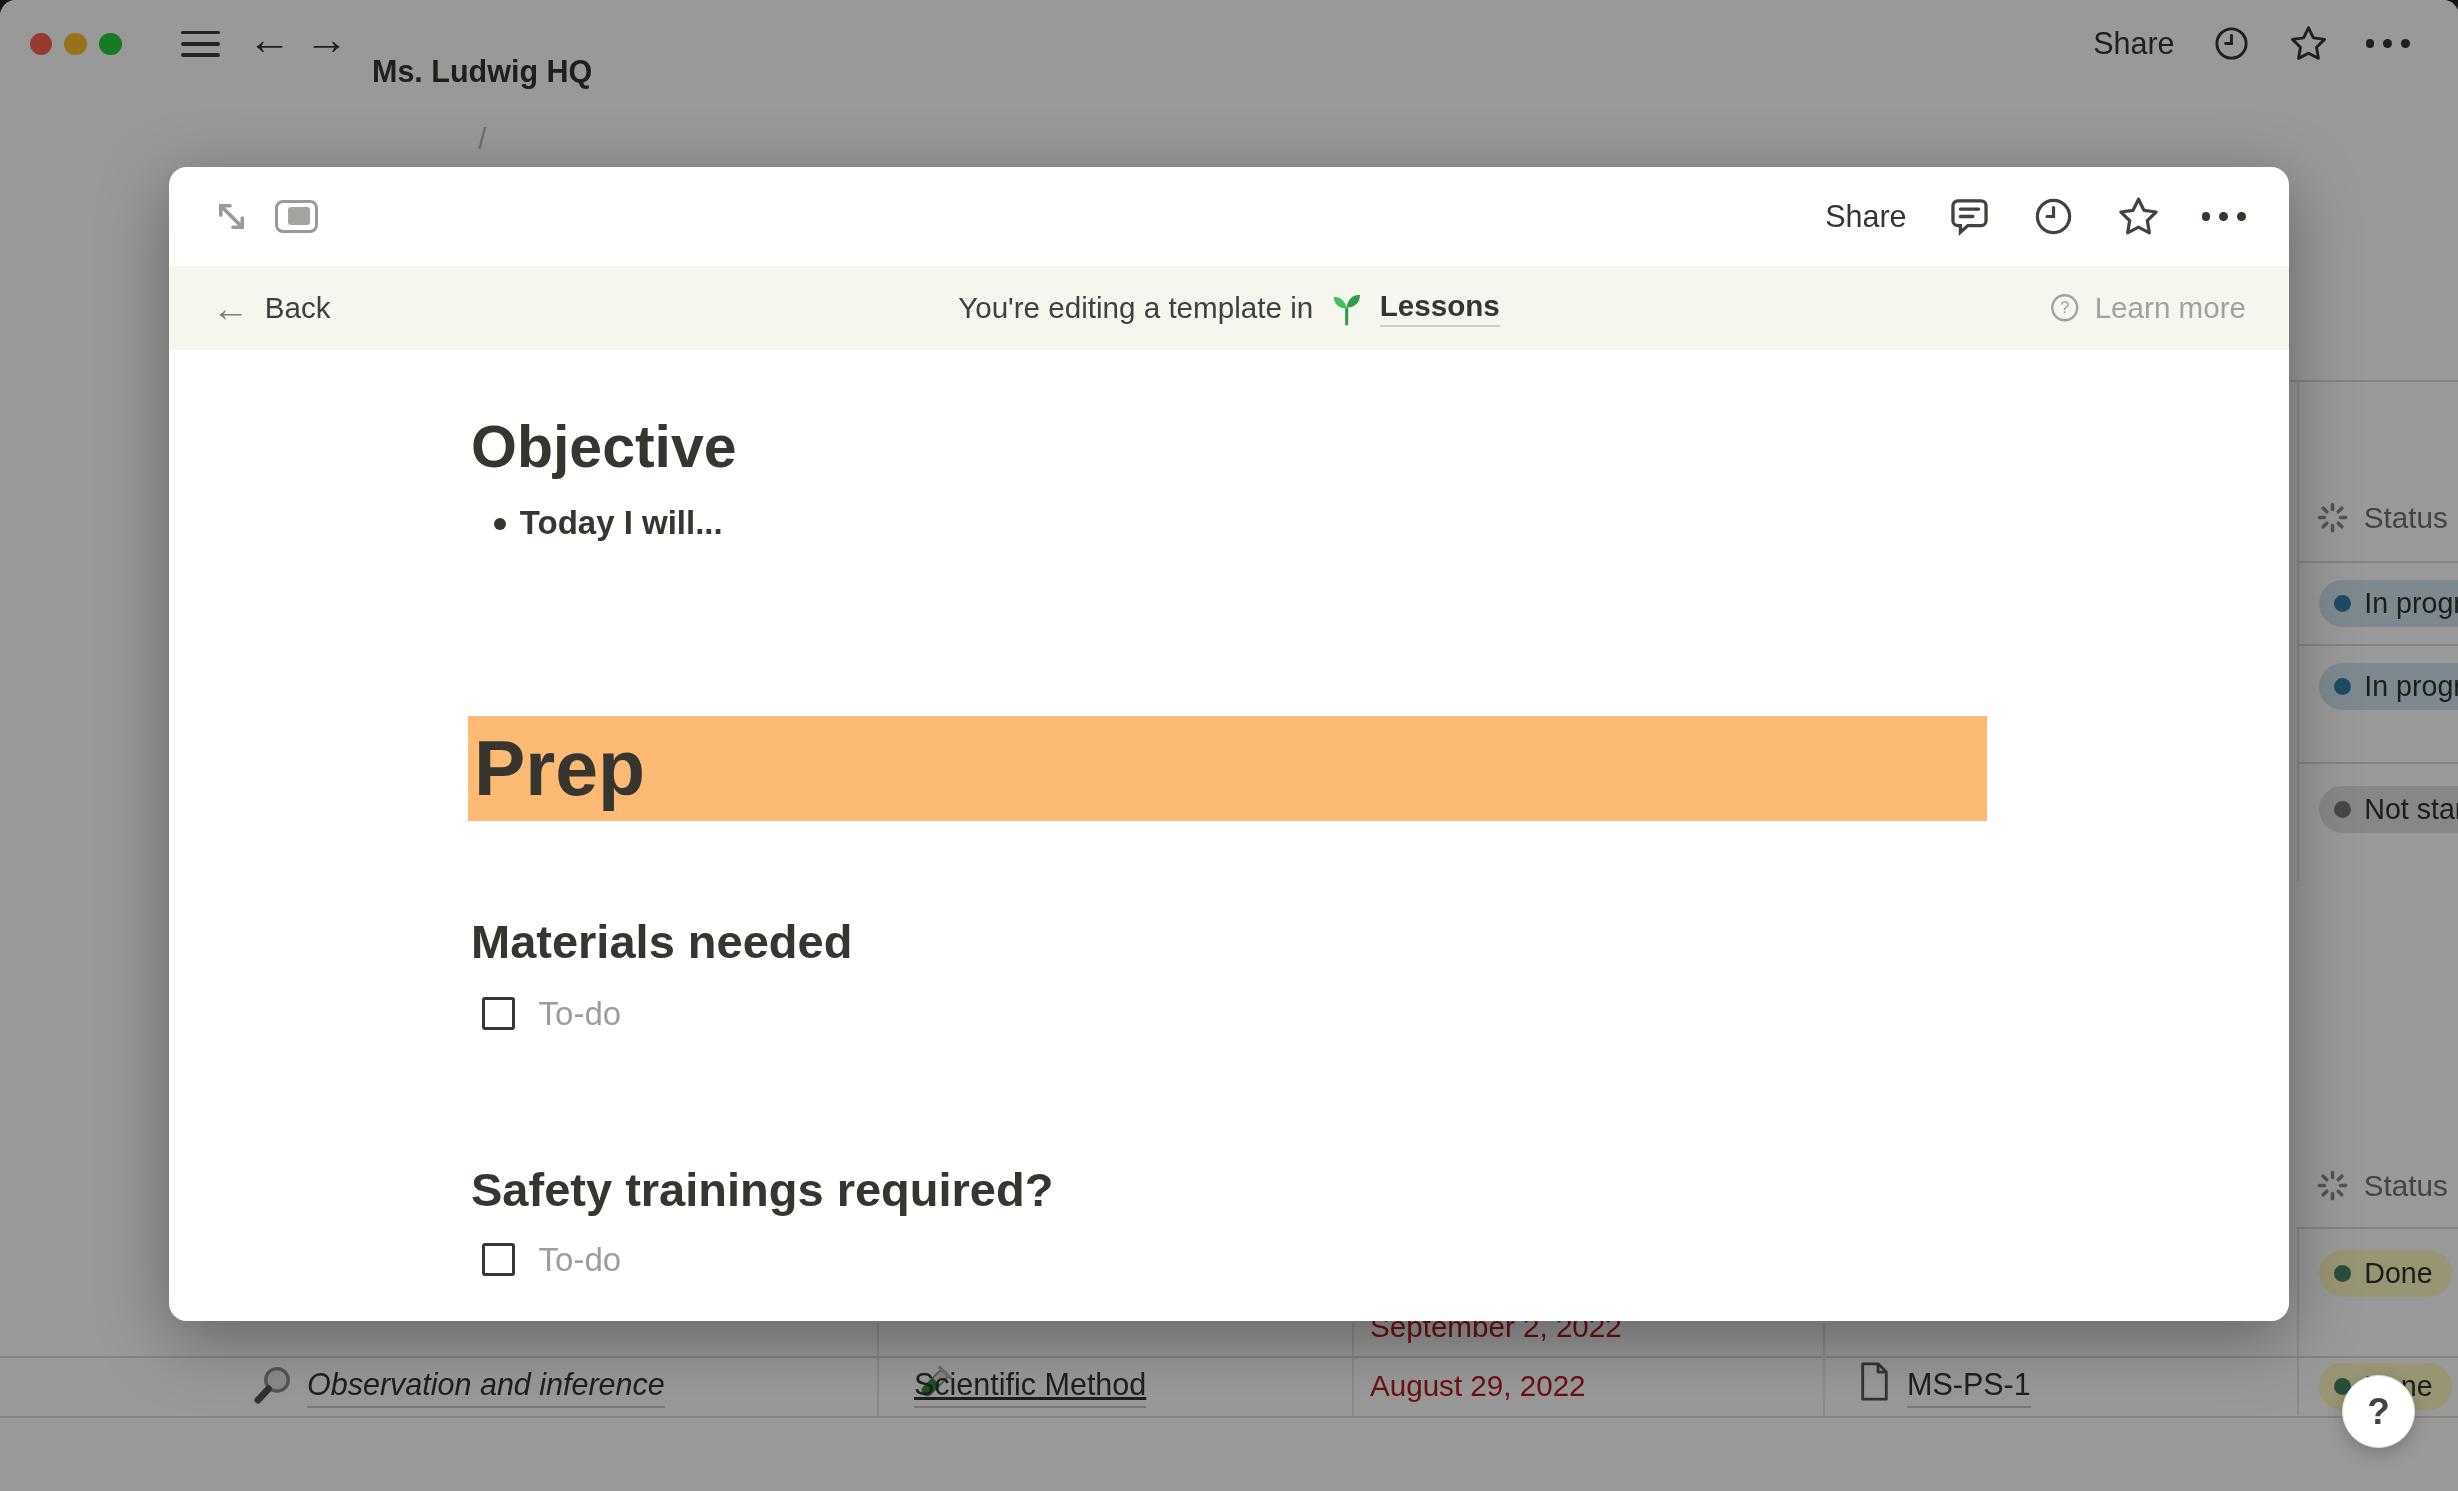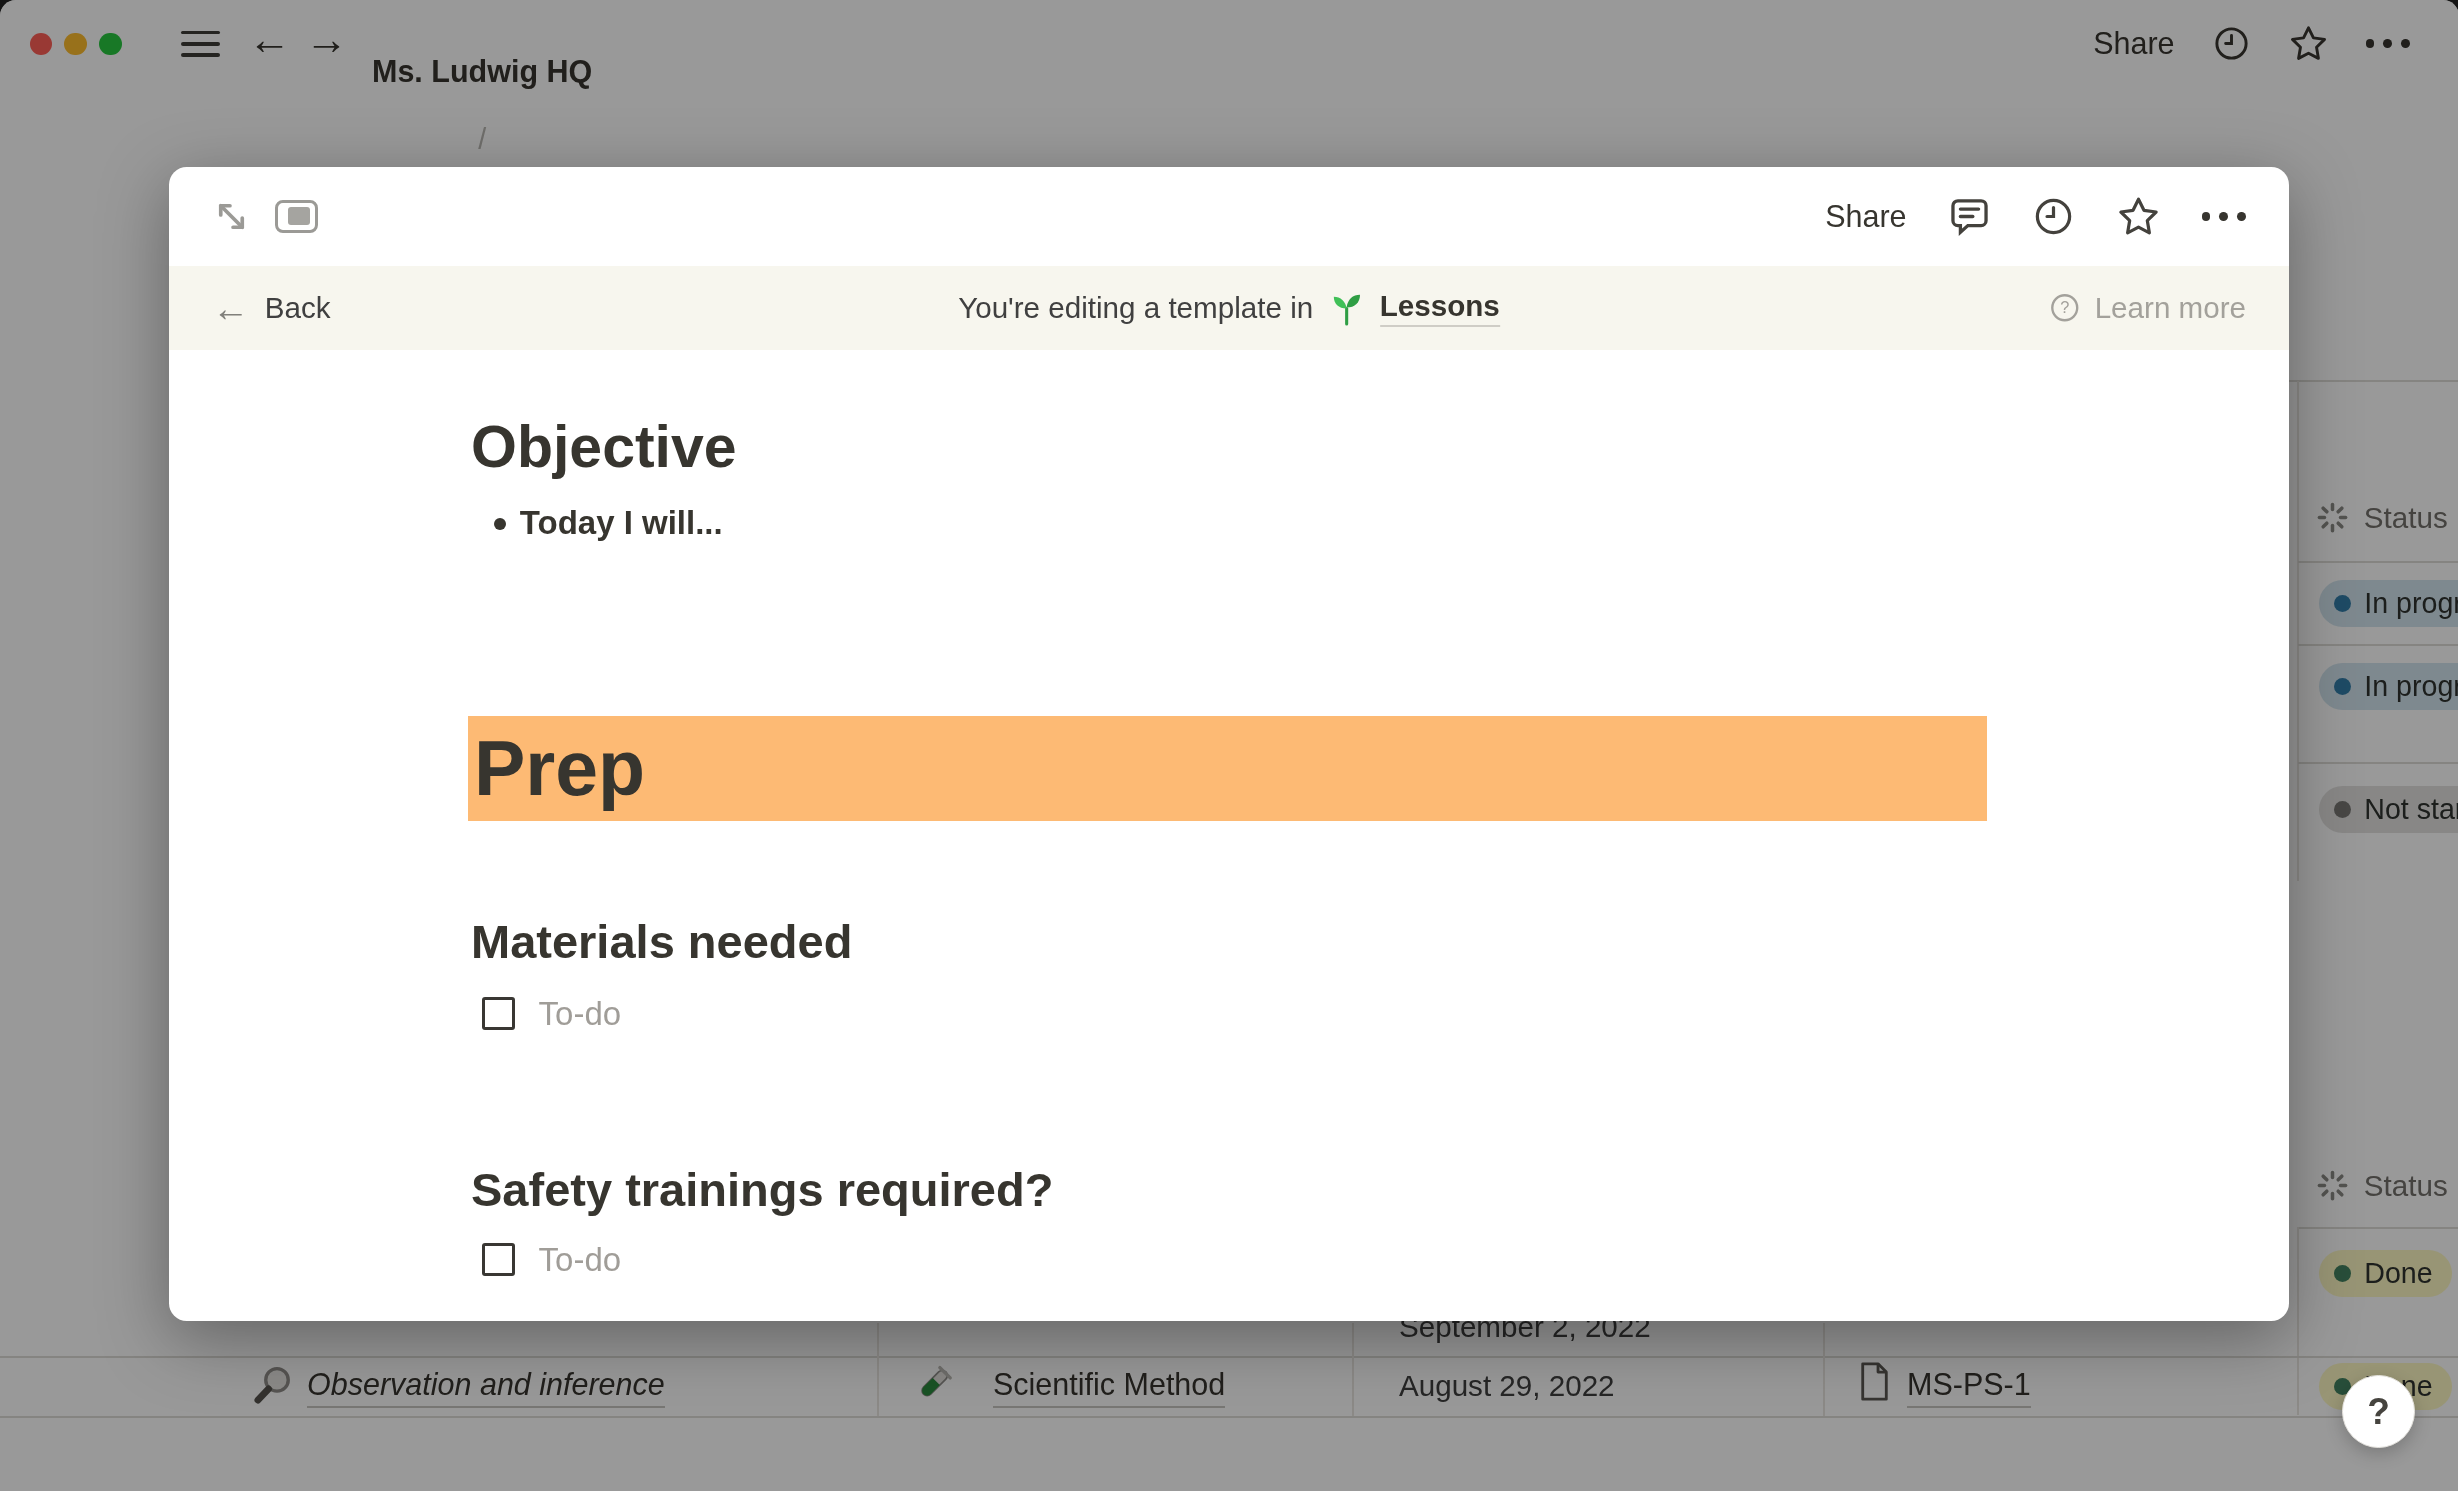--- a/index.html
+++ b/index.html
@@ -23,21 +23,21 @@
   .vline{background:#e9e7e2;width:2px;}
   .prop-header{gap:13.8px;font-size:29.6px;color:#73716c;white-space:nowrap;}
   .pill{display:inline-flex;align-items:center;gap:12.8px;height:47px;border-radius:23.6px;
         padding:0 19.7px 0 14.8px;font-size:28.6px;color:#2f3330;white-space:nowrap;}
   .pill i{width:17.7px;height:17.7px;border-radius:50%;flex:0 0 auto;}
   .pill-blue{background:#d3e5ef;}  .pill-blue i{background:#337ea9;}
   .pill-gray{background:#e3e2e0;}  .pill-gray i{background:#787774;}
   .pill-green{background:#fef9c3;} .pill-green i{background:#448361;}
   .cell-title{font-size:30.5px;color:#37352f;white-space:nowrap;
               border-bottom:2px solid #c9c7c2;padding-bottom:3.9px;}
-  .cell-text{font-size:29.6px;color:#404040;white-space:nowrap;margin-left:29px;}
+  .cell-text{font-size:29.6px;color:#b91c1c;white-space:nowrap;}
   
   .overlay{inset:0;background:rgba(0,0,0,0.40);}
   
   .modal{left:169px;top:167px;width:2120px;height:1154px;background:#fff;border-radius:17.7px;
          box-shadow:0 17.7px 69px rgba(0,0,0,0.35);overflow:hidden;}
   .peek-outer{width:43px;height:33px;border:3px solid #9b9a96;border-radius:7.9px;position:relative;box-sizing:border-box;}
   .peek-inner{position:absolute;top:4.9px;bottom:4.9px;right:4.9px;width:21.7px;background:#a5a4a0;border-radius:3px;}
   .banner{left:0;top:99px;width:100%;height:84px;background:#f7f6ee;}
   .banner-gray{font-size:29.6px;color:#404040;white-space:nowrap;}
   .banner-link{font-size:29.6px;font-weight:600;color:#37352f;border-bottom:2px solid #cfcdc6;padding-bottom:2px;}
@@ -177,21 +177,21 @@
 
     <div class="abs vline" style="left:877px;top:1323px;height:93px;"></div>
 
     <svg class="abs" style="left:911px;top:1361px;" width="45" height="45" viewBox="0 0 40 40">
       <g transform="rotate(45 20 20)">
         <rect x="16" y="5" width="9" height="28" rx="4.5" fill="#e4e2de" stroke="#8f8d89" stroke-width="1.5"></rect>
         <path d="M16 17 h9 v11.5 a4.5 4.5 0 0 1 -9 0 Z" fill="#2b8a3e"></path>
         <line x1="14" y1="6" x2="27" y2="6" stroke="#b9b7b2" stroke-width="3" stroke-linecap="round"></line>
       </g>
     </svg>
-    <span class="abs cell-title" style="left:993px;top:1367px;">Scientific Method</span>
+    <span class="abs cell-title" style="left:914px;top:1367px;text-decoration:underline;">Scientific Method</span>
 
     <div class="abs vline" style="left:1352px;top:1323px;height:93px;"></div>
 
     <span class="abs cell-text" style="left:1370px;top:1369px;">August 29, 2022</span>
 
     <div class="abs vline" style="left:1823px;top:1323px;height:93px;"></div>
 
     <svg class="abs" style="left:1858px;top:1361px;" width="33" height="41" viewBox="0 0 28 34">
       <path d="M4 2 h13 l7 7 v23 h-20 Z" fill="none" stroke="#5a5853" stroke-width="2.4" stroke-linejoin="round"></path>
       <path d="M17 2 v7 h7" fill="none" stroke="#5a5853" stroke-width="2.4" stroke-linejoin="round"></path>

